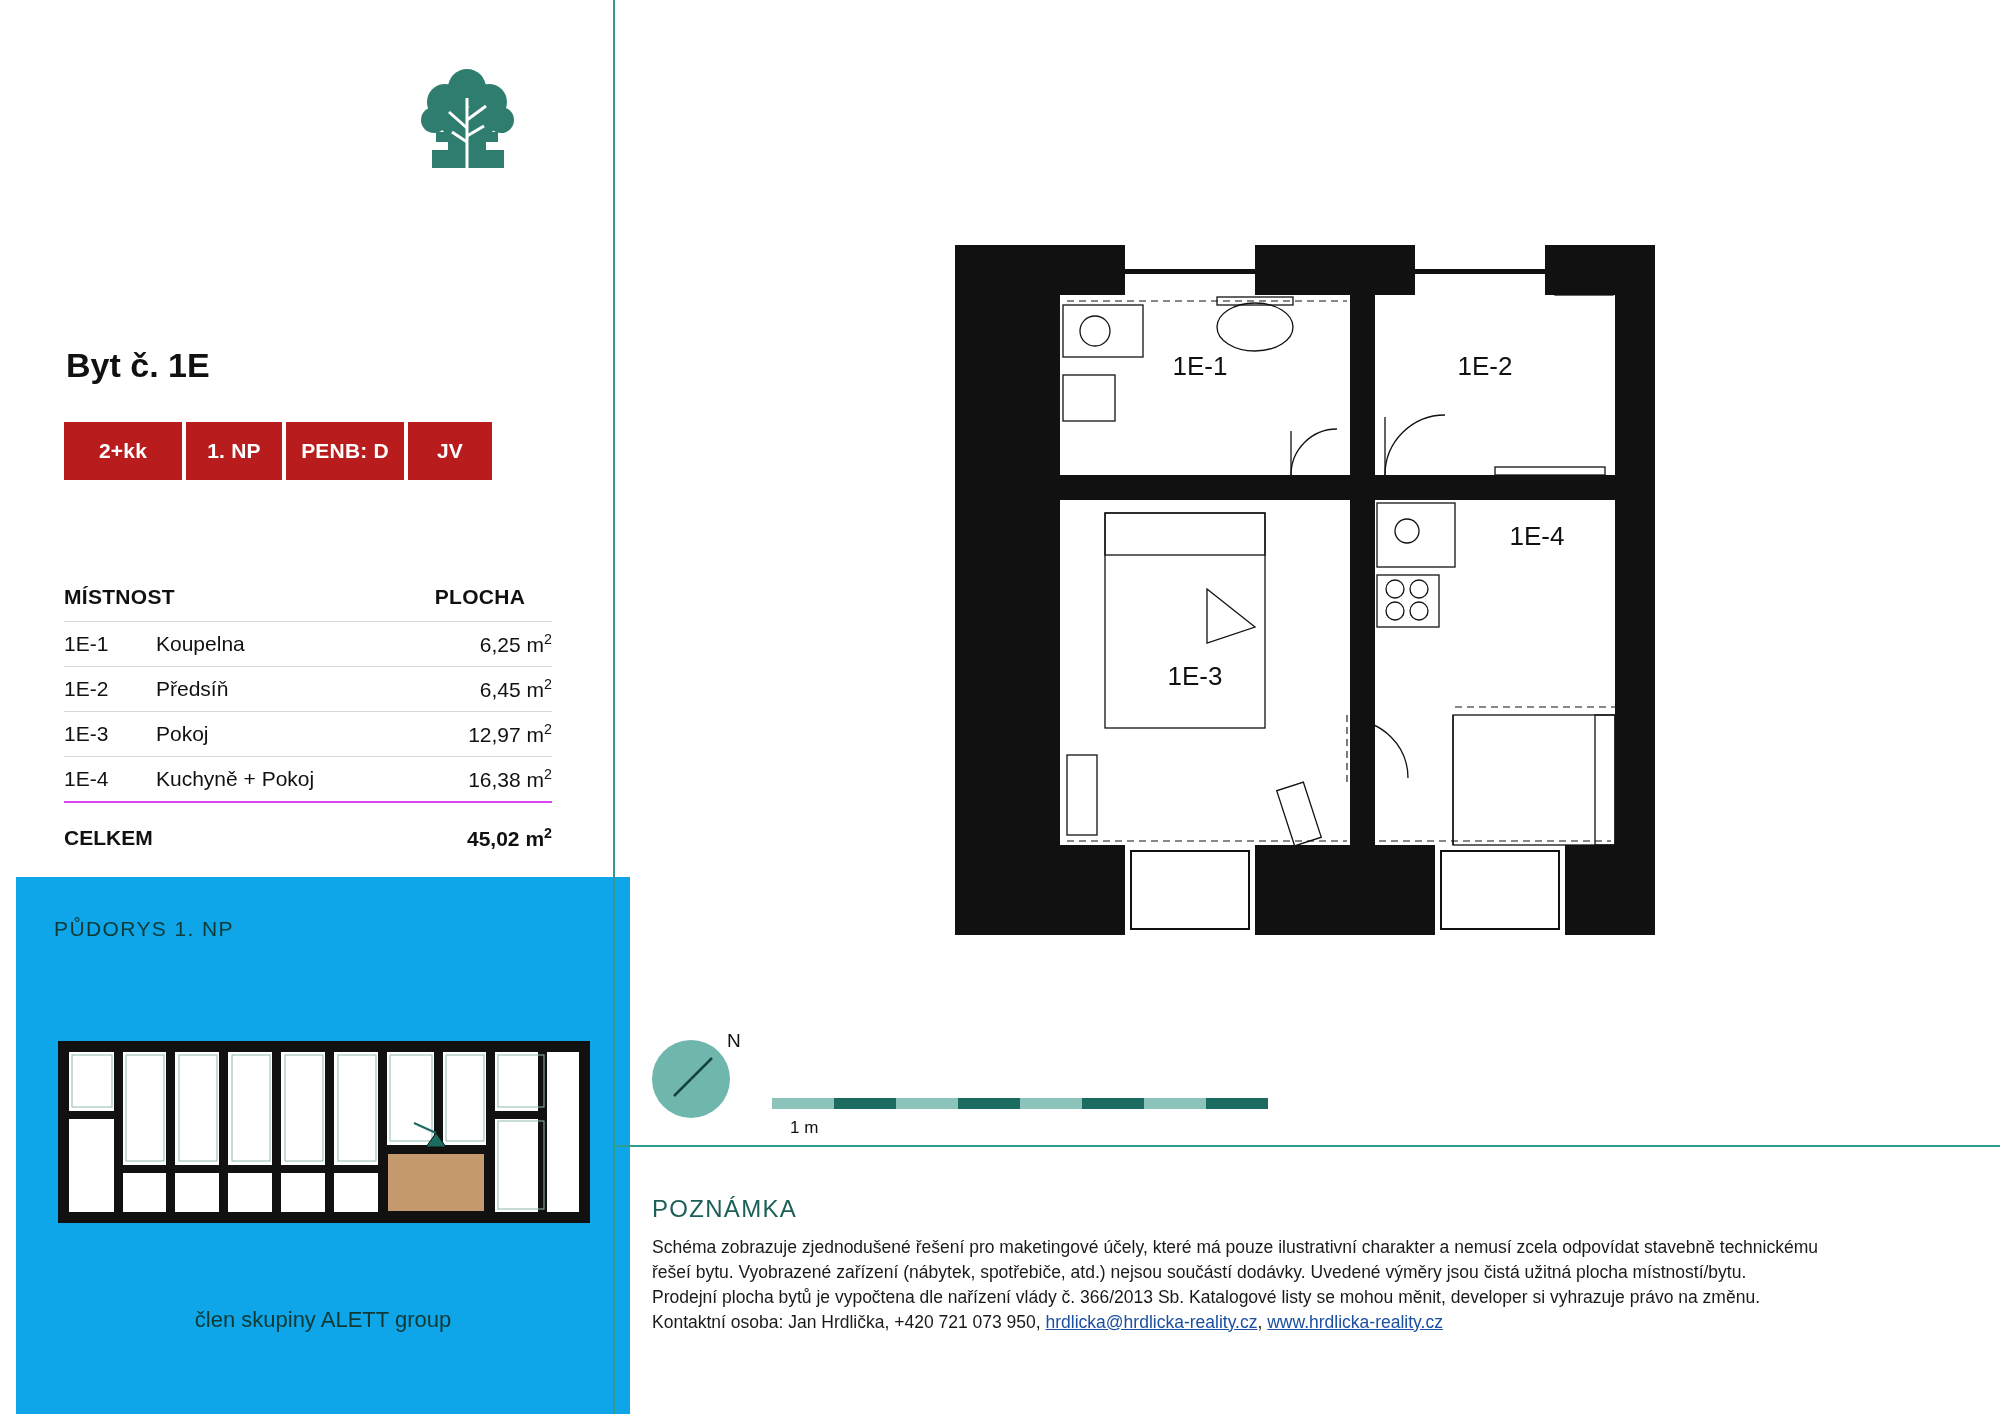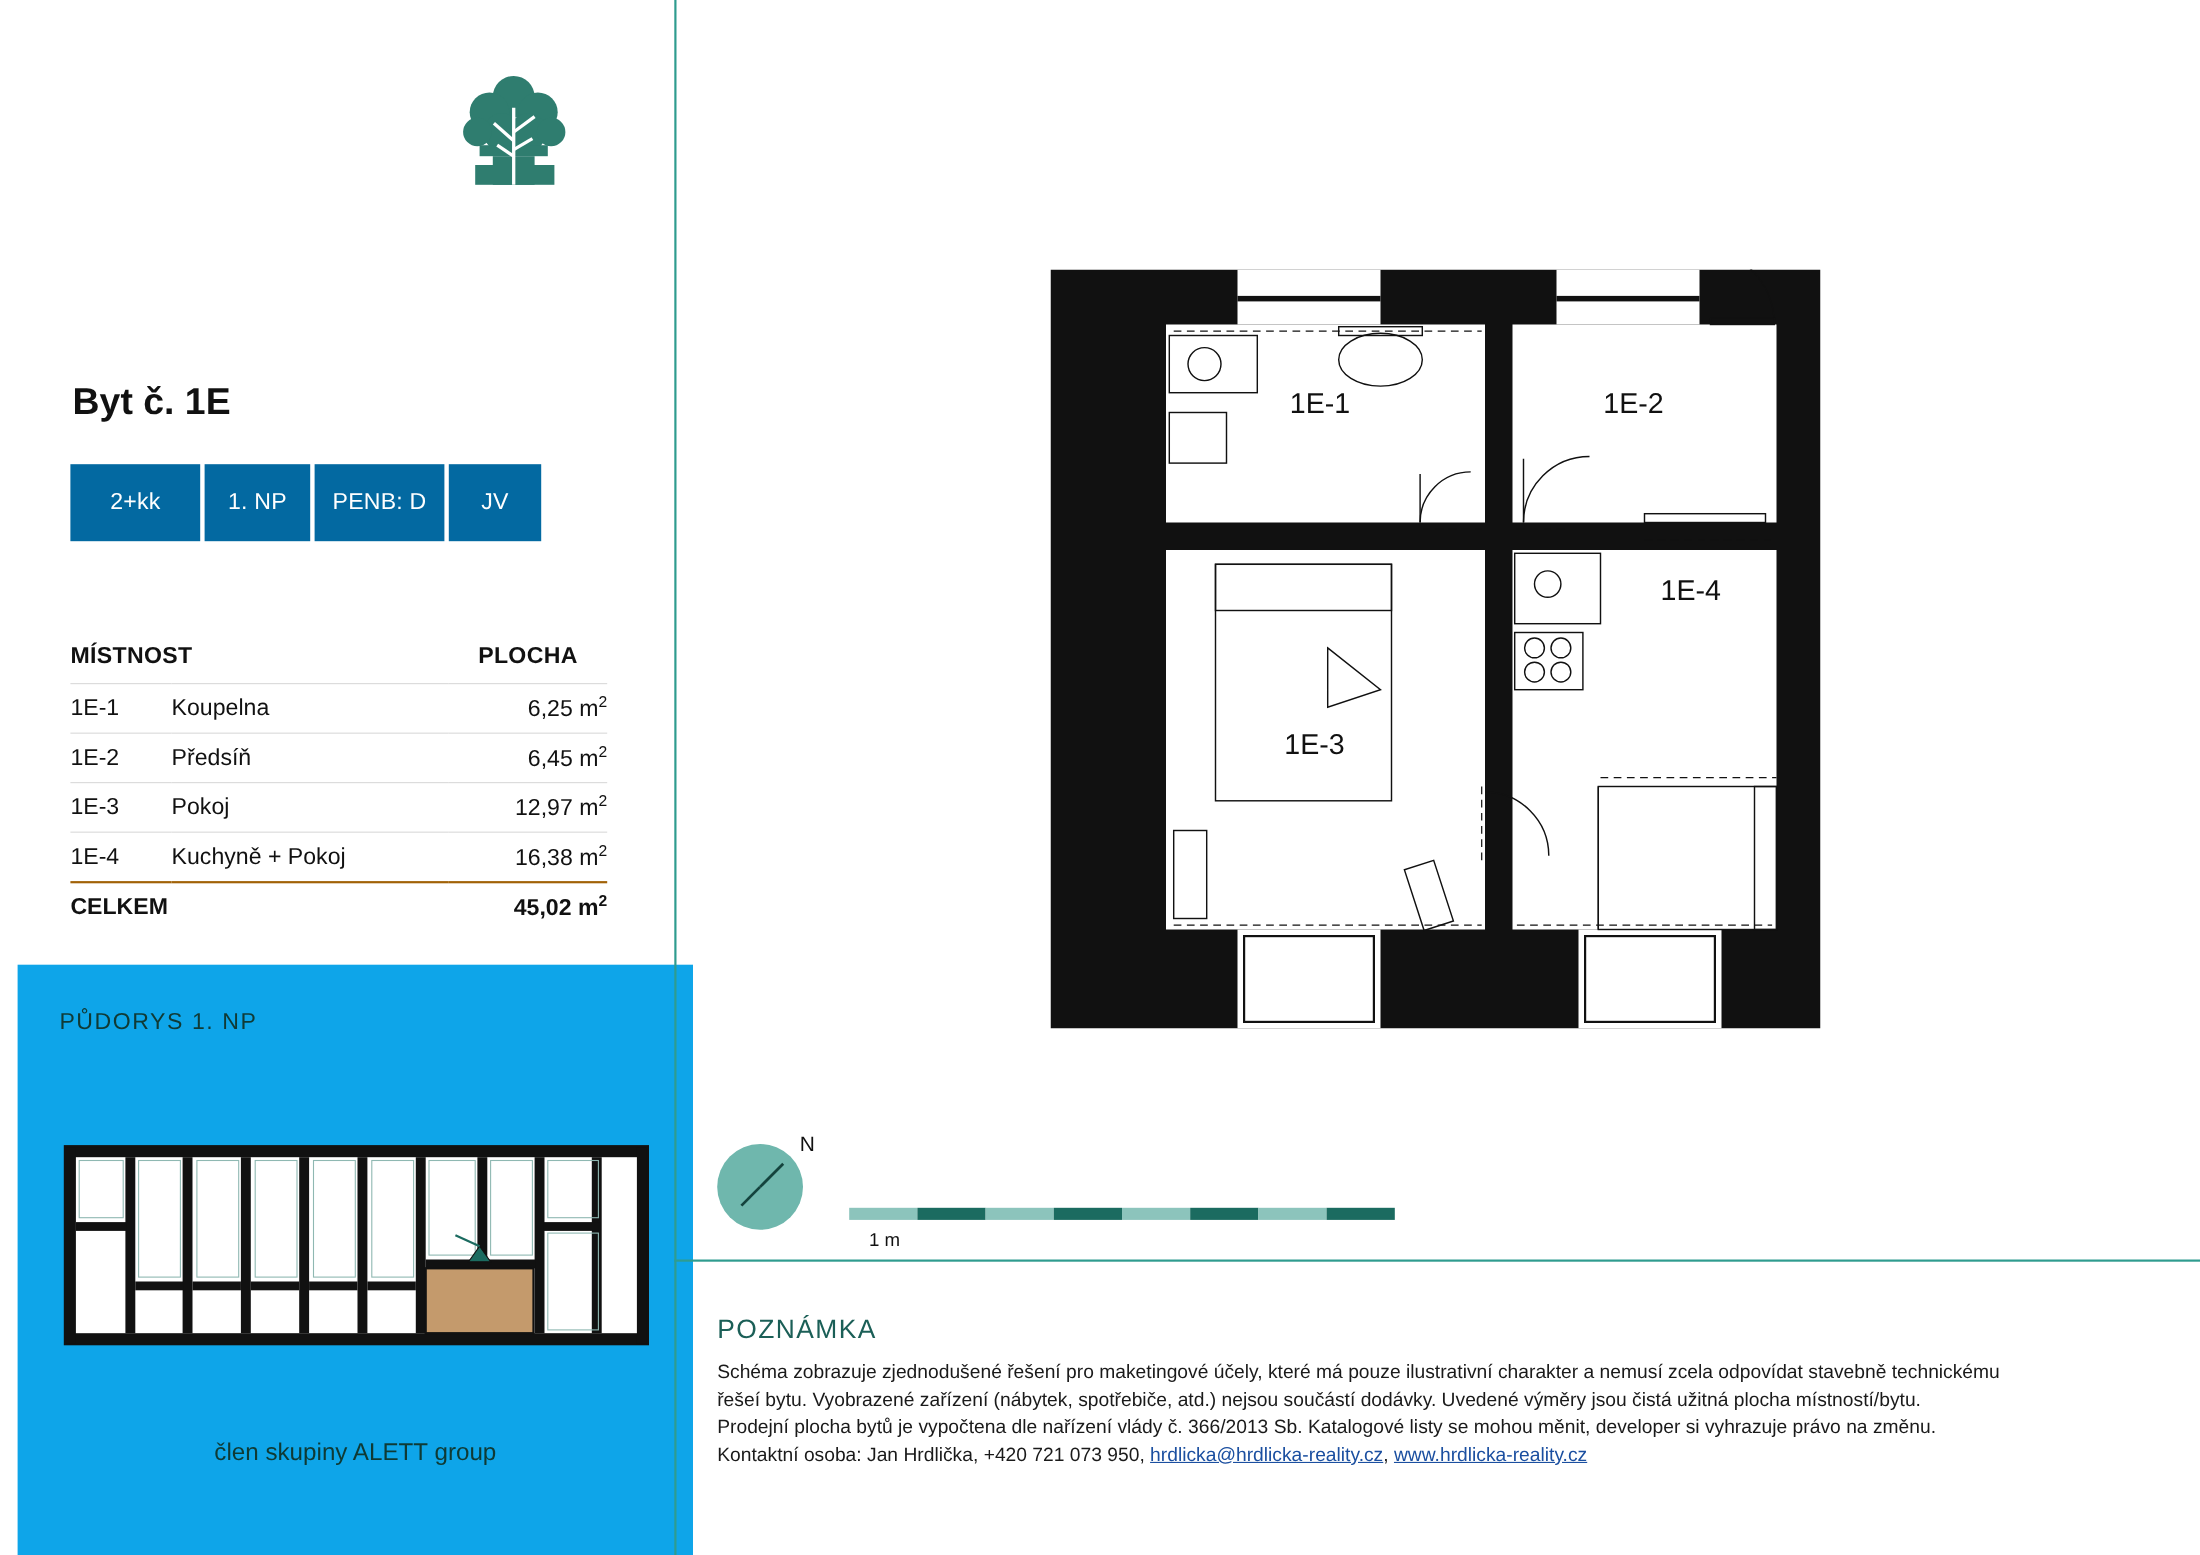--- a/index.html
+++ b/index.html
@@ -51,23 +51,23 @@
 
   
   .apt-title {
     position: absolute; left: 66px; top: 346px;
     font-size: 34px; font-weight: bold; color: #111;
   }
 
   
   .tags { position: absolute; left: 64px; top: 422px; display: flex; }
   .tag {
-    height: 70px; background: #0369a1; color: #ffffff;
+    height: 58px; background: #b91c1c; color: #ffffff;
     display: flex; align-items: center; justify-content: center;
-    font-size: 21px; font-weight: normal; margin-right: 4px;
+    font-size: 21px; font-weight: bold; margin-right: 4px;
     letter-spacing: .2px;
   }
   .tag.w1 { width: 118px; }
   .tag.w2 { width: 96px; }
   .tag.w3 { width: 118px; }
   .tag.w4 { width: 84px; }
 
   
   .room-table {
     position: absolute; left: 64px; top: 585px; width: 488px;
@@ -77,21 +77,21 @@
     text-align: left; font-size: 21px; font-weight: bold; color: #111;
     padding: 0 0 12px 0; letter-spacing: .3px;
   }
   .room-table th.plocha { text-align: center; }
   .room-table td {
     font-size: 21px; color: #111; padding: 9px 0; border-top: 1px solid #d9d9d9;
   }
   .room-table td.code { width: 92px; }
   .room-table td.area { text-align: right; }
   .room-table tr.total td {
-    font-weight: bold; border-top: 2px solid #a16207; padding-top: 9px;
+    font-weight: bold; border-top: 2px solid #d946ef; padding-top: 22px;
   }
   sup { font-size: .68em; vertical-align: super; }
 
   
   .floorplan-label {
     position: absolute; left: 38px; top: 40px;
     font-size: 21px; letter-spacing: 1.4px; color: #103a35;
   }
   .group-label {
     position: absolute; left: 0; top: 430px; width: 614px;

